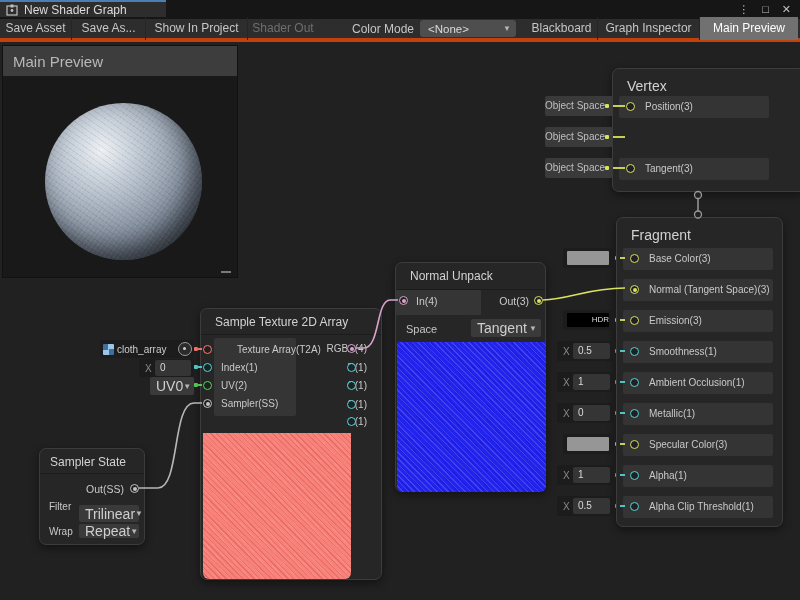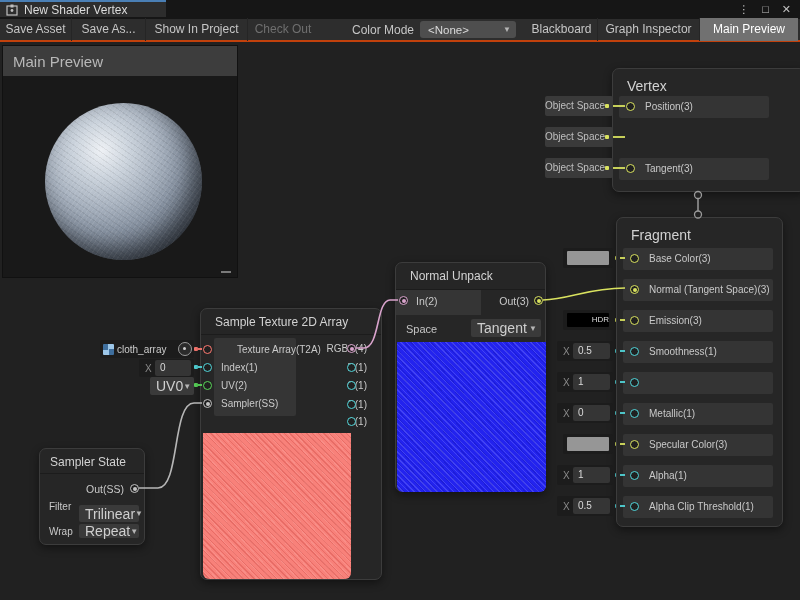--- a/index.html
+++ b/index.html
@@ -5,21 +5,21 @@
   html,body{margin:0;padding:0;background:#111;}
   .window{position:relative;width:800px;height:600px;overflow:hidden;background:#212121;
     font-family:"Liberation Sans",sans-serif;-webkit-font-smoothing:antialiased;}
   
   .titlebar{position:absolute;left:0;top:0;width:800px;height:19px;background:#161616;display:flex;}
   .tab{width:166px;height:17px;background:#2d2d2d;border-top:2px solid #4a7fb5;display:flex;align-items:center;gap:6px;padding-left:6px;box-sizing:border-box;}
   .tab-title{font-size:12px;color:#dcdcdc;white-space:nowrap;}
   .win-controls{margin-left:auto;display:flex;align-items:center;gap:13px;padding-right:9px;color:#c2c2c2;font-size:11px;}
   .win-controls span{cursor:default;line-height:19px;}
   
-  .toolbar{position:absolute;left:0;top:19px;width:800px;height:23px;background:#2d2d2d;border-bottom:2px solid #c2410c;box-sizing:border-box;display:flex;align-items:center;font-size:12px;color:#c6c6c6;}
+  .toolbar{position:absolute;left:0;top:19px;width:800px;height:23px;background:#2d2d2d;border-bottom:4px solid #c2410c;box-sizing:border-box;display:flex;align-items:center;font-size:12px;color:#c6c6c6;}
   .tbtn{height:23px;line-height:22px;text-align:center;border-right:1px solid #252525;box-sizing:border-box;white-space:nowrap;}
   .tbtn.noborder{border-right:none;}
   .tbtn.disabled{color:#6f6f6f;}
   .tbtn.active{background:#717171;color:#ffffff;}
   .tb-label{padding:0 6px;white-space:nowrap;}
   .tb-dd{width:96px;height:17px;background:#4e4e4e;border-radius:3px;display:flex;align-items:center;padding:0 5px 0 8px;box-sizing:border-box;}
   .tb-dd .dd-label{flex:1;font-size:11.5px;color:#dadada;}
   .dd-arrow{font-size:8px;color:#b5b5b5;}
   
   .canvas{position:absolute;left:0;top:42px;width:800px;height:558px;background:#212121;}
@@ -82,34 +82,34 @@
 
 <div class="window">
 
   <div class="titlebar">
     <div class="tab">
       <svg class="tab-icon" width="12" height="12" viewBox="0 0 12 12">
         <rect x="1" y="2" width="10" height="9" fill="none" stroke="#c0c0c0" stroke-width="1.2"></rect>
         <rect x="4.5" y="0.5" width="3" height="3" fill="#c0c0c0"></rect>
         <circle cx="6" cy="6.5" r="1.4" fill="#c0c0c0"></circle>
       </svg>
-      <span class="tab-title">New Shader Vertex</span>
+      <span class="tab-title">New Shader Graph</span>
     </div>
     <div class="win-controls">
       <span>⋮</span>
       <span>□</span>
       <span>✕</span>
     </div>
   </div>
 
   <div class="toolbar">
     <div class="tbtn" style="width:72px">Save Asset</div>
     <div class="tbtn" style="width:74px">Save As...</div>
     <div class="tbtn" style="width:102px">Show In Project</div>
-    <div class="tbtn disabled noborder" style="width:70px">Check Out</div>
+    <div class="tbtn disabled noborder" style="width:70px">Shader Out</div>
     <div style="width:28px"></div>
     <div class="tb-label">Color Mode</div>
     <div class="tb-dd">
       <span class="dd-label">&lt;None&gt;</span>
       <span class="dd-arrow">▼</span>
     </div>
     <div style="width:10px"></div>
     <div class="tbtn" style="width:72px">Blackboard</div>
     <div class="tbtn" style="width:102px">Graph Inspector</div>
     <div class="tbtn active noborder" style="width:98px">Main Preview</div>
@@ -193,20 +193,21 @@
     <div class="prow" style="top:92px">
       <span class="port c-vec"></span>
       <span class="prow-label">Emission(3)</span>
     </div>
     <div class="prow" style="top:123px">
       <span class="port c-flt"></span>
       <span class="prow-label">Smoothness(1)</span>
     </div>
     <div class="prow" style="top:154px">
       <span class="port c-flt"></span>
+      <span class="prow-label">Ambient Occlusion(1)</span>
     </div>
     <div class="prow" style="top:185px">
       <span class="port c-flt"></span>
       <span class="prow-label">Metallic(1)</span>
     </div>
     <div class="prow" style="top:216px">
       <span class="port c-vec"></span>
       <span class="prow-label">Specular Color(3)</span>
     </div>
     <div class="prow" style="top:247px">
@@ -308,21 +309,21 @@
     <span class="dd-label">UV0</span>
     <span class="dd-arrow">▼</span>
   </div>
   <span class="dot c-uv" style="left:194px;top:383px;"></span>
 
   <div class="node" style="left:395px;top:262px;width:151px;height:230px;">
     <div class="node-title small">Normal Unpack</div>
     <div class="hdr-line" style="top:26px"></div>
     <div style="position:absolute;left:0;top:27px;width:85px;height:25px;background:#353535;"></div>
     <span class="port c-v4 filled" style="left:3px;top:33px;"></span>
-    <span class="abs-label" style="left:20px;top:32px;font-size:10.5px;">In(2)</span>
+    <span class="abs-label" style="left:20px;top:32px;font-size:10.5px;">In(4)</span>
     <span class="abs-label right-label" style="right:16px;top:32px;font-size:10.5px;">Out(3)</span>
     <span class="port c-vec filled" style="left:138px;top:33px;"></span>
     <span class="abs-label" style="left:10px;top:60px;font-size:11px;color:#c5c5c5;">Space</span>
     <div class="dd" style="position:absolute;left:75px;top:56px;width:70px;height:18px;">
       <span class="dd-label">Tangent</span>
       <span class="dd-arrow">▼</span>
     </div>
     <div class="preview-blue"></div>
   </div>
 

